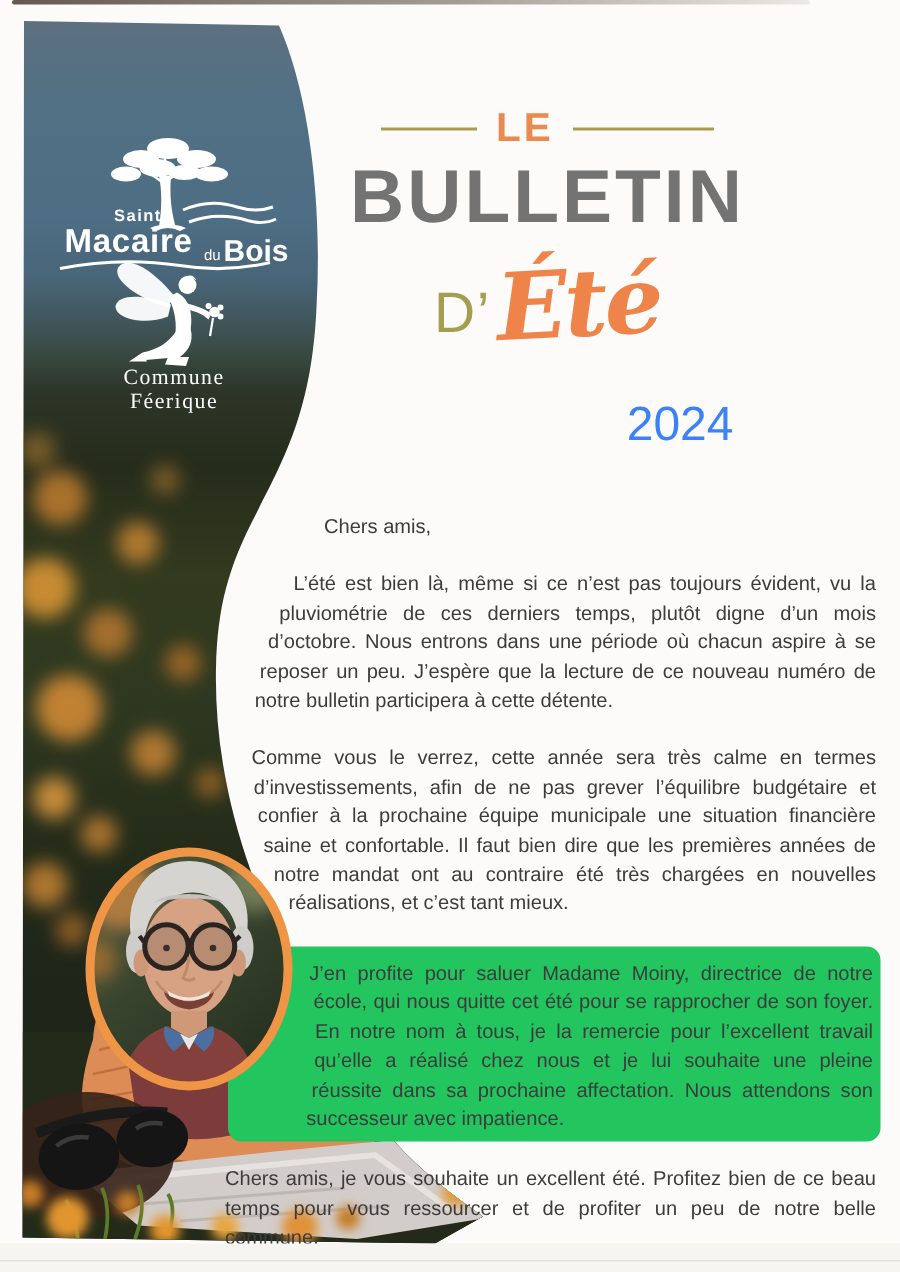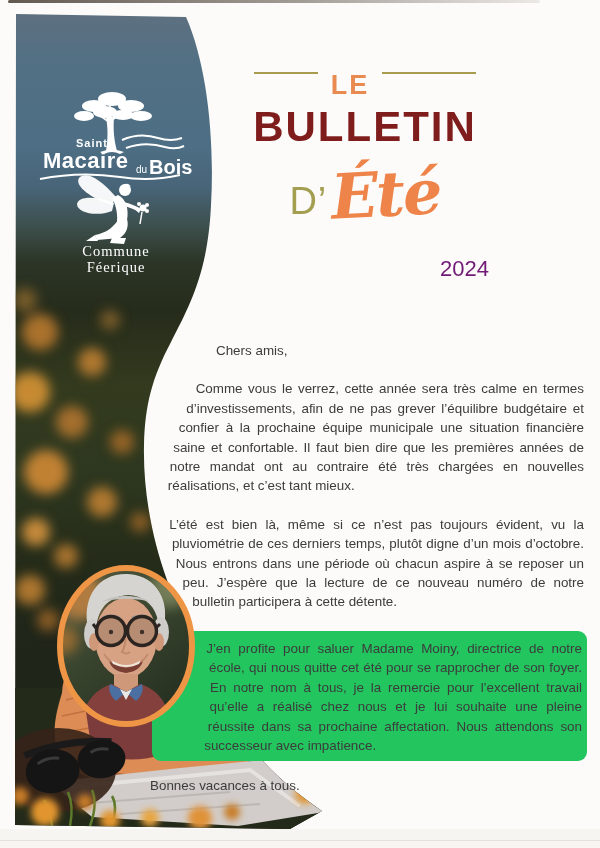--- a/index.html
+++ b/index.html
@@ -19,34 +19,34 @@
   }
   .scan-bottom-line{
     position:absolute;left:0;top:840px;width:600px;height:1px;background:#e4e1dc;z-index:6;
   }
   
   .strip{position:absolute;left:0;top:0;z-index:1;}
   
   .mayor{position:absolute;left:52px;top:558px;z-index:3;}
   
   .title-block{position:absolute;left:215px;top:72px;width:300px;z-index:2;text-align:center;}
-  .le-row{display:flex;align-items:flex-start;justify-content:center;gap:13px;margin-bottom:7px;}
+  .le-row{display:flex;align-items:center;justify-content:center;gap:13px;margin-bottom:7px;}
   .tline{height:2px;background:#a89c50;}
   .tline.l{width:64px;}
   .tline.r{width:94px;}
   .le{font-size:27px;font-weight:bold;letter-spacing:2px;color:#e98a50;line-height:1;}
-  .bulletin{font-size:42px;font-weight:bold;letter-spacing:2px;color:#7f1d1d;line-height:1;margin:4px 0 0 0;}
+  .bulletin{font-size:50px;font-weight:bold;letter-spacing:2px;color:#737373;line-height:1;margin:4px 0 0 0;}
   .d-ete{display:flex;justify-content:center;align-items:flex-start;margin-top:16px;height:96px;}
   .dap{font-size:38px;color:#a49e50;padding-top:16px;letter-spacing:1px;}
   .ete{
     font-family:"DejaVu Serif",serif;font-style:italic;font-weight:bold;
     font-size:62px;color:#ee8449;line-height:1;transform:rotate(-3deg);
     margin-left:4px;letter-spacing:-2px;
   }
-  .year{font-size:22px;color:#701a75;text-align:right;padding-right:26px;margin-top:-4px;}
+  .year{font-size:32px;color:#3b82f6;text-align:right;padding-right:26px;margin-top:-4px;}
   
   .letter{
     position:absolute;left:150px;top:305px;width:437px;z-index:2;
     font-size:13.4px;line-height:19.4px;color:#3c3c3c;text-align:justify;margin-top:36px;
   }
   .curve-spacer{
     float:left;width:72px;height:432px;
     shape-outside:polygon(62px 0,58px 10px,48px 26px,38px 44px,30px 62px,22px 84px,17px 106px,14px 130px,13px 158px,14px 184px,17px 208px,21px 230px,26px 248px,34px 262px,42px 280px,49px 300px,53px 322px,56px 344px,55px 366px,52px 388px,47px 406px,42px 420px,38px 432px,0 432px,0 0);
     shape-margin:4px;
   }
@@ -224,23 +224,24 @@
     <div class="d-ete">
       <span class="dap">D’</span>
       <span class="ete">Été</span>
     </div>
     <div class="year">2024</div>
   </div>
 
   <div class="letter">
     <div class="curve-spacer"></div>
     <p class="salutation">Chers amis,</p>
+    <p>L’été est bien là, même si ce n’est pas toujours évident, vu la pluviométrie de ces derniers temps, plutôt digne d’un mois d’octobre. Nous entrons dans une période où chacun aspire à se reposer un peu. J’espère que la lecture de ce nouveau numéro de notre bulletin participera à cette détente.</p>
     <p>Comme vous le verrez, cette année sera très calme en termes d’investissements, afin de ne pas grever l’équilibre budgétaire et confier à la prochaine équipe municipale une situation financière saine et confortable. Il faut bien dire que les premières années de notre mandat ont au contraire été très chargées en nouvelles réalisations, et c’est tant mieux.</p>
-    <p>L’été est bien là, même si ce n’est pas toujours évident, vu la pluviométrie de ces derniers temps, plutôt digne d’un mois d’octobre. Nous entrons dans une période où chacun aspire à se reposer un peu. J’espère que la lecture de ce nouveau numéro de notre bulletin participera à cette détente.</p>
     <p class="highlight">J’en profite pour saluer Madame Moiny, directrice de notre école, qui nous quitte cet été pour se rapprocher de son foyer. En notre nom à tous, je la remercie pour l’excellent travail qu’elle a réalisé chez nous et je lui souhaite une pleine réussite dans sa prochaine affectation. Nous attendons son successeur avec impatience.</p>
+    <p>Chers amis, je vous souhaite un excellent été. Profitez bien de ce beau temps pour vous ressourcer et de profiter un peu de notre belle commune.</p>
     <p class="closing">Bonnes vacances à tous.</p>
 
   </div>
 
   <svg class="mayor" width="148" height="178" viewBox="0 0 148 178">
     <defs>
       <linearGradient id="pgrad" x1="0" y1="0" x2="0.7" y2="1">
         <stop offset="0" stop-color="#5a6147"></stop>
         <stop offset="0.5" stop-color="#39442e"></stop>
         <stop offset="1" stop-color="#242e1f"></stop>

